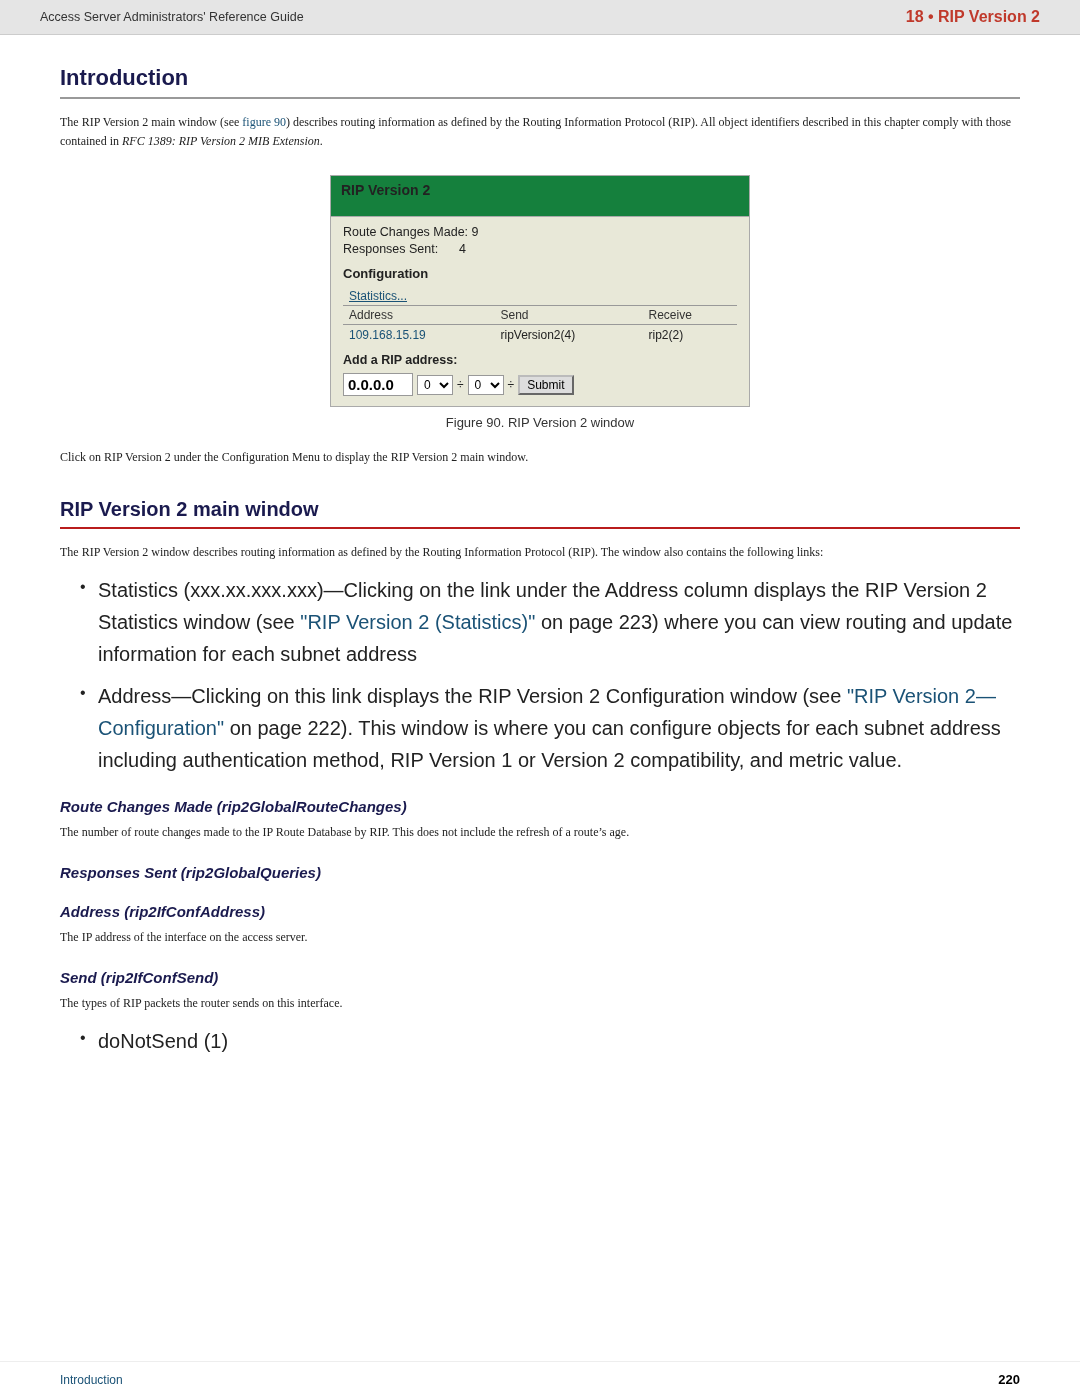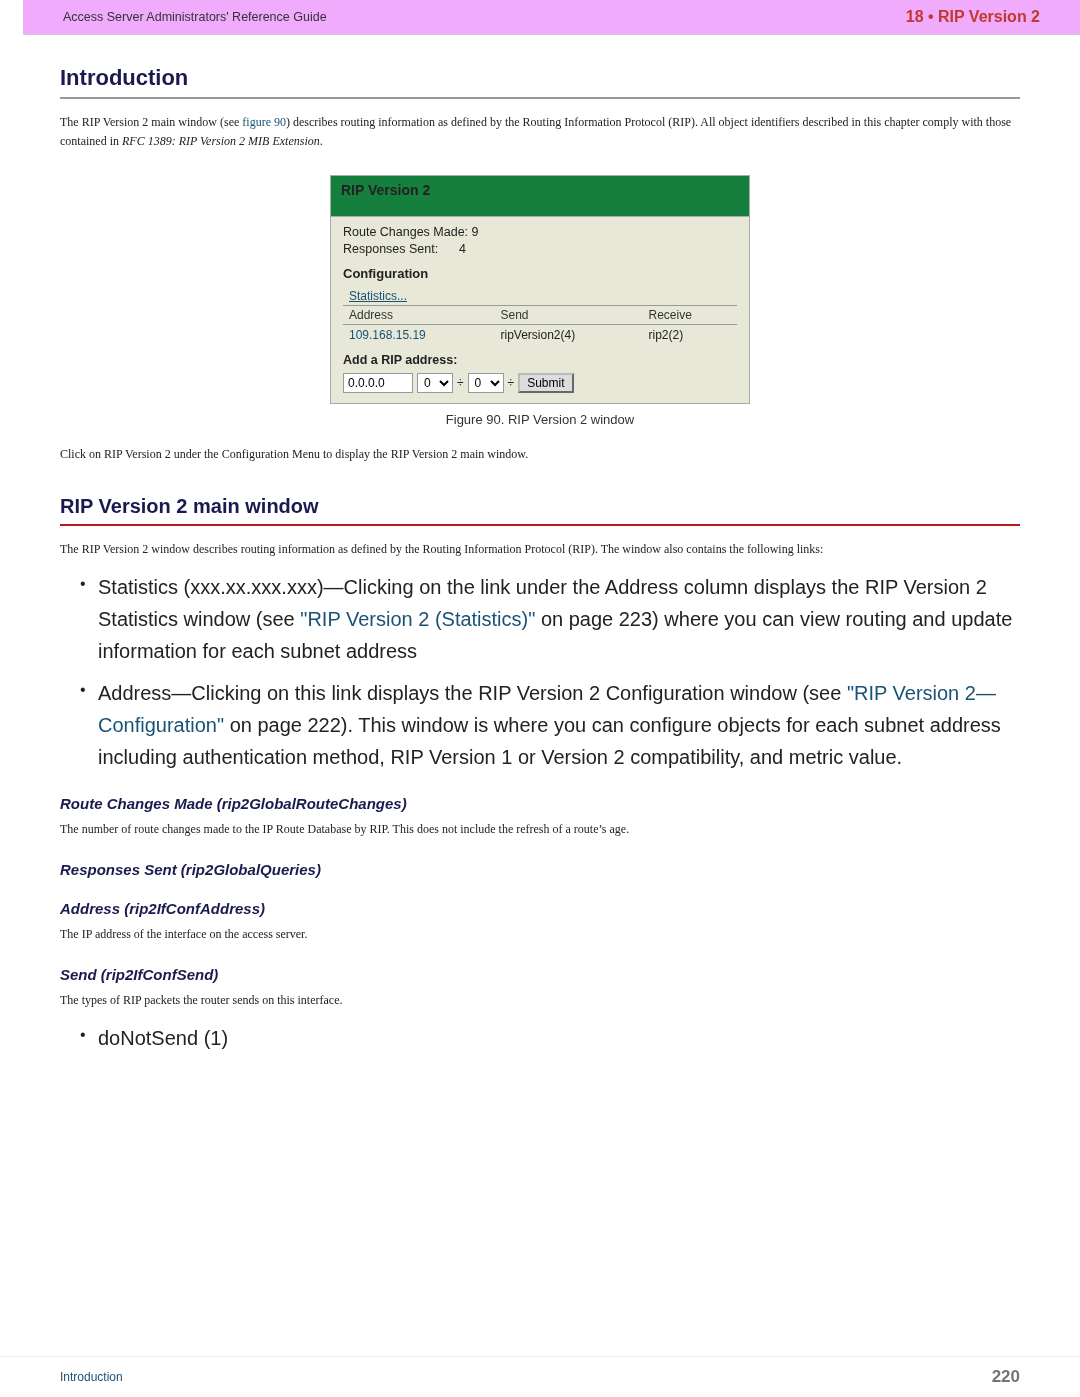--- a/index.html
+++ b/index.html
@@ -8,28 +8,27 @@
       font-size: 15px;
       background: #fff;
       color: #222;
       width: 1080px;
       min-height: 1397px;
       position: relative;
     }
 
     
     .header-banner {
-      background: #f0abfc;
+      background: #e5e5e5;
       border-bottom: 1px solid #ccc;
       padding: 8px 40px;
       display: flex;
       justify-content: space-between;
       align-items: center;
       font-size: 13px;
-      margin-left: 23px;
     }
     .header-left {
       color: #333;
       font-family: Arial, Helvetica, sans-serif;
       font-size: 12.5px;
     }
     .header-right {
       color: #c0392b;
       font-weight: bold;
       font-family: Arial, Helvetica, sans-serif;
@@ -179,21 +178,22 @@
       align-items: center;
       margin-top: 6px;
       gap: 4px;
       font-size: 12px;
     }
     .add-rip-input {
       border: 1px solid #999;
       background: white;
       padding: 2px 4px;
       width: 70px;
-      font-size: 12px;
+      font-size: 15px;
+      font-weight: bold;
     }
     .add-rip-select {
       border: 1px solid #999;
       background: white;
       padding: 1px 2px;
       font-size: 12px;
       width: 36px;
     }
     .add-rip-submit {
       border: 2px outset #bbb;
@@ -223,23 +223,23 @@
       align-items: center;
       border-top: 1px solid #eee;
     }
     .footer-left {
       font-family: Arial, Helvetica, sans-serif;
       font-size: 12px;
       color: #1a5276;
     }
     .footer-right {
       font-family: Arial, Helvetica, sans-serif;
-      font-size: 17px;
-      font-weight: bold;
-      color: #737373;
+      font-size: 13px;
+      font-weight: bold;
+      color: #000000;
       text-align: center;
     }
 
     .statistics-link {
       color: #1a5276;
       text-decoration: underline;
       cursor: pointer;
     }
   </style>
 </head>

